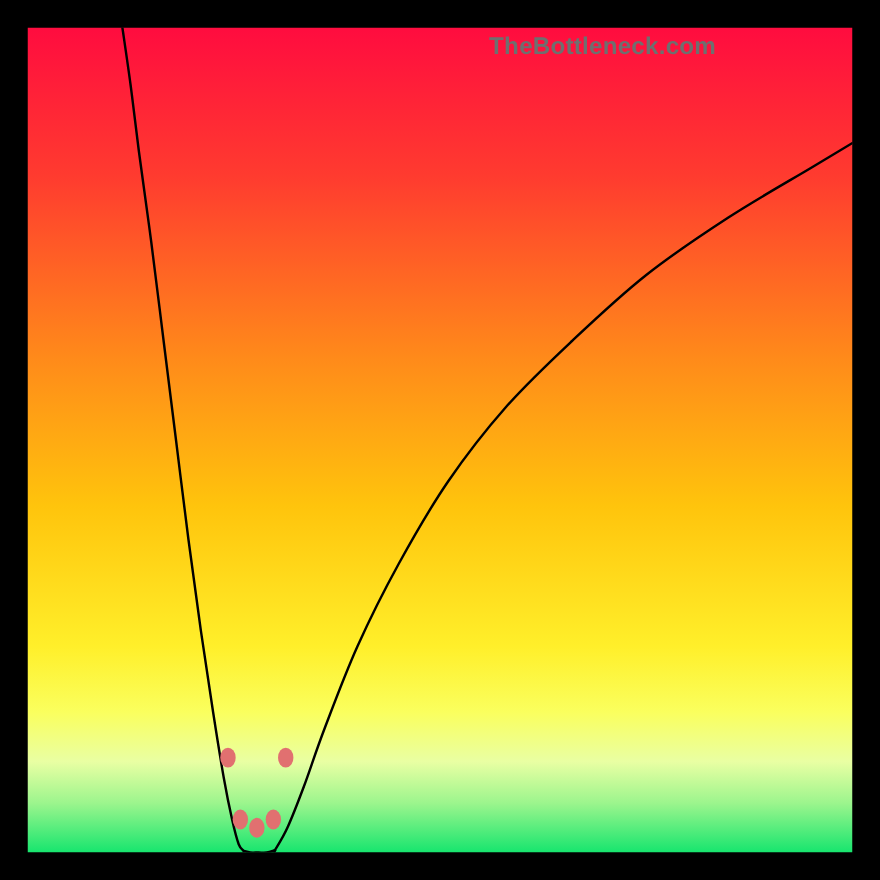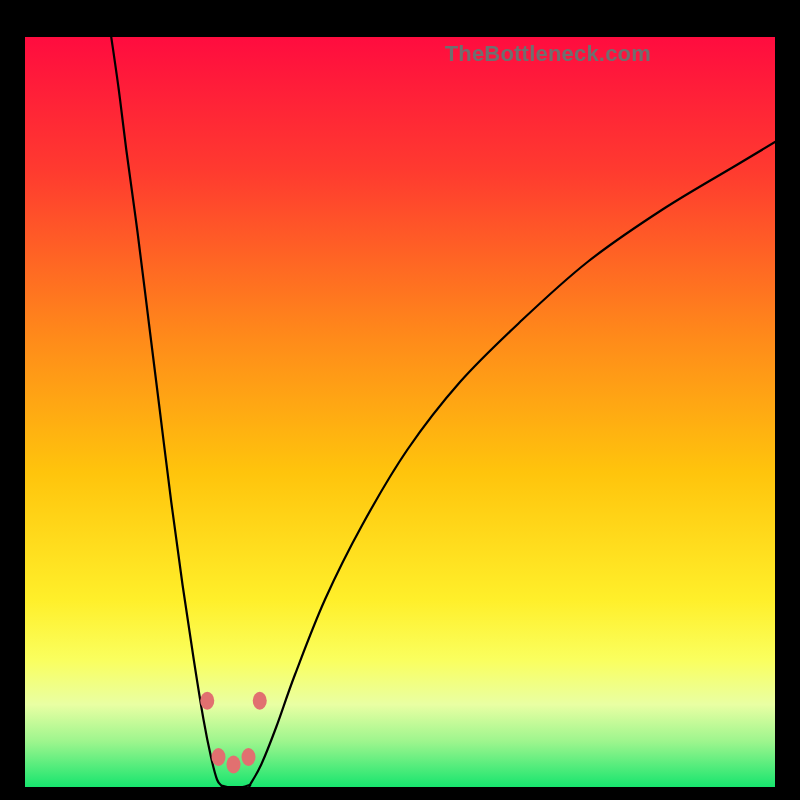--- a/index.html
+++ b/index.html
@@ -9,21 +9,20 @@
     height: 800px;
     background: #000000;
     overflow: hidden;
   }
   .frame {
     position: absolute;
     left: 25px;
     top: 25px;
     width: 634px;
     height: 750px;
-    margin-top: 12px;
   }
   .watermark {
     position: absolute;
     top: 4px;
     right: 8px;
     font-family: Arial, Helvetica, sans-serif;
     font-size: 22px;
     font-weight: 600;
     color: #6f6f6f;
     letter-spacing: 0.2px;

